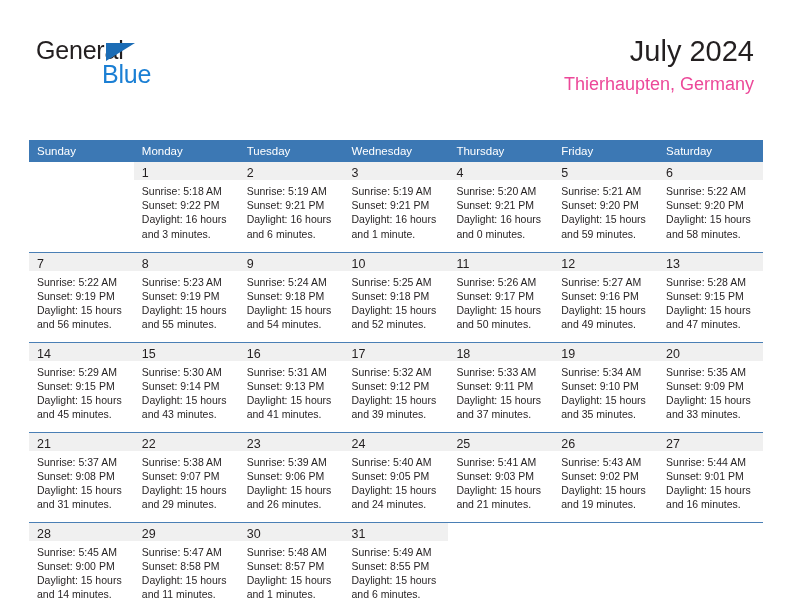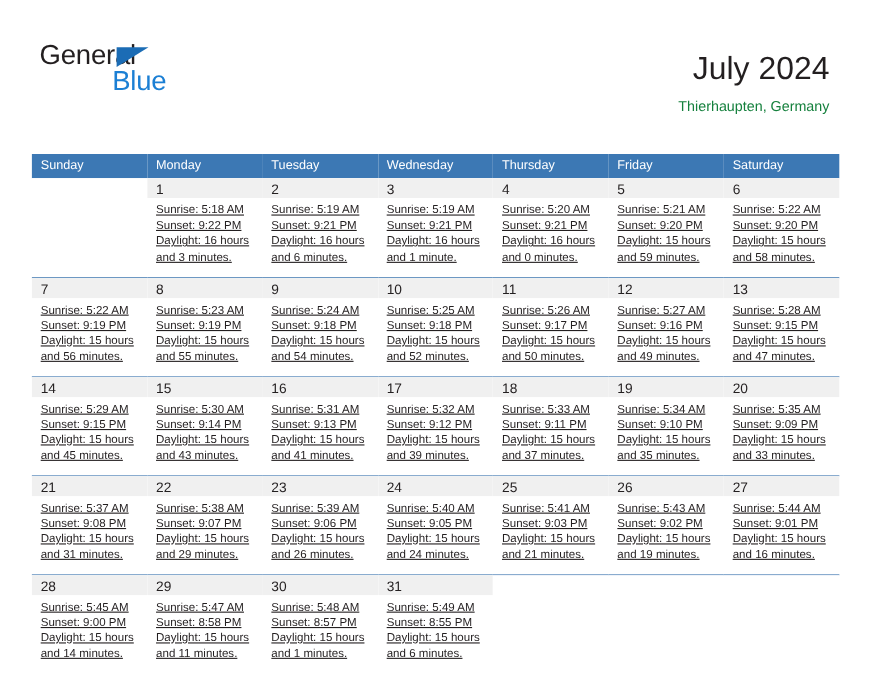--- a/index.html
+++ b/index.html
@@ -52,33 +52,32 @@
     left: 66px; top: 24px;
     font-size: 25px;
     letter-spacing: -0.2px;
     color: #1b7fd4;
     line-height: 28px;
   }
   .title-block {
     position: absolute;
     right: 38px; top: 34px;
     text-align: right;
-    margin-top: 12px;
   }
   .cal-title {
     font-size: 29px;
     font-weight: normal;
     color: #231f20;
     line-height: 34px;
     white-space: nowrap;
   }
   .cal-subtitle {
     margin-top: 8px;
-    font-size: 13px;
-    color: #15803d;
+    font-size: 18px;
+    color: #ec4899;
     line-height: 17px;
     white-space: nowrap;
   }
 
   
   .calendar {
     position: absolute;
     left: 29px; top: 104px;
     width: 734px;
   }
@@ -124,21 +123,20 @@
   .daynum {
     font-size: 12.5px;
     color: #231f20;
     line-height: 16px;
   }
   .details {
     padding: 4px 6px 0 8px;
     font-size: 10.5px;
     line-height: 14.2px;
     color: #231f20;
-    text-decoration: underline;
   }
   .details div { white-space: nowrap; }
 </style>
 </head>
 <body>
 
 <div class="page">
 
   <div class="header">
 

